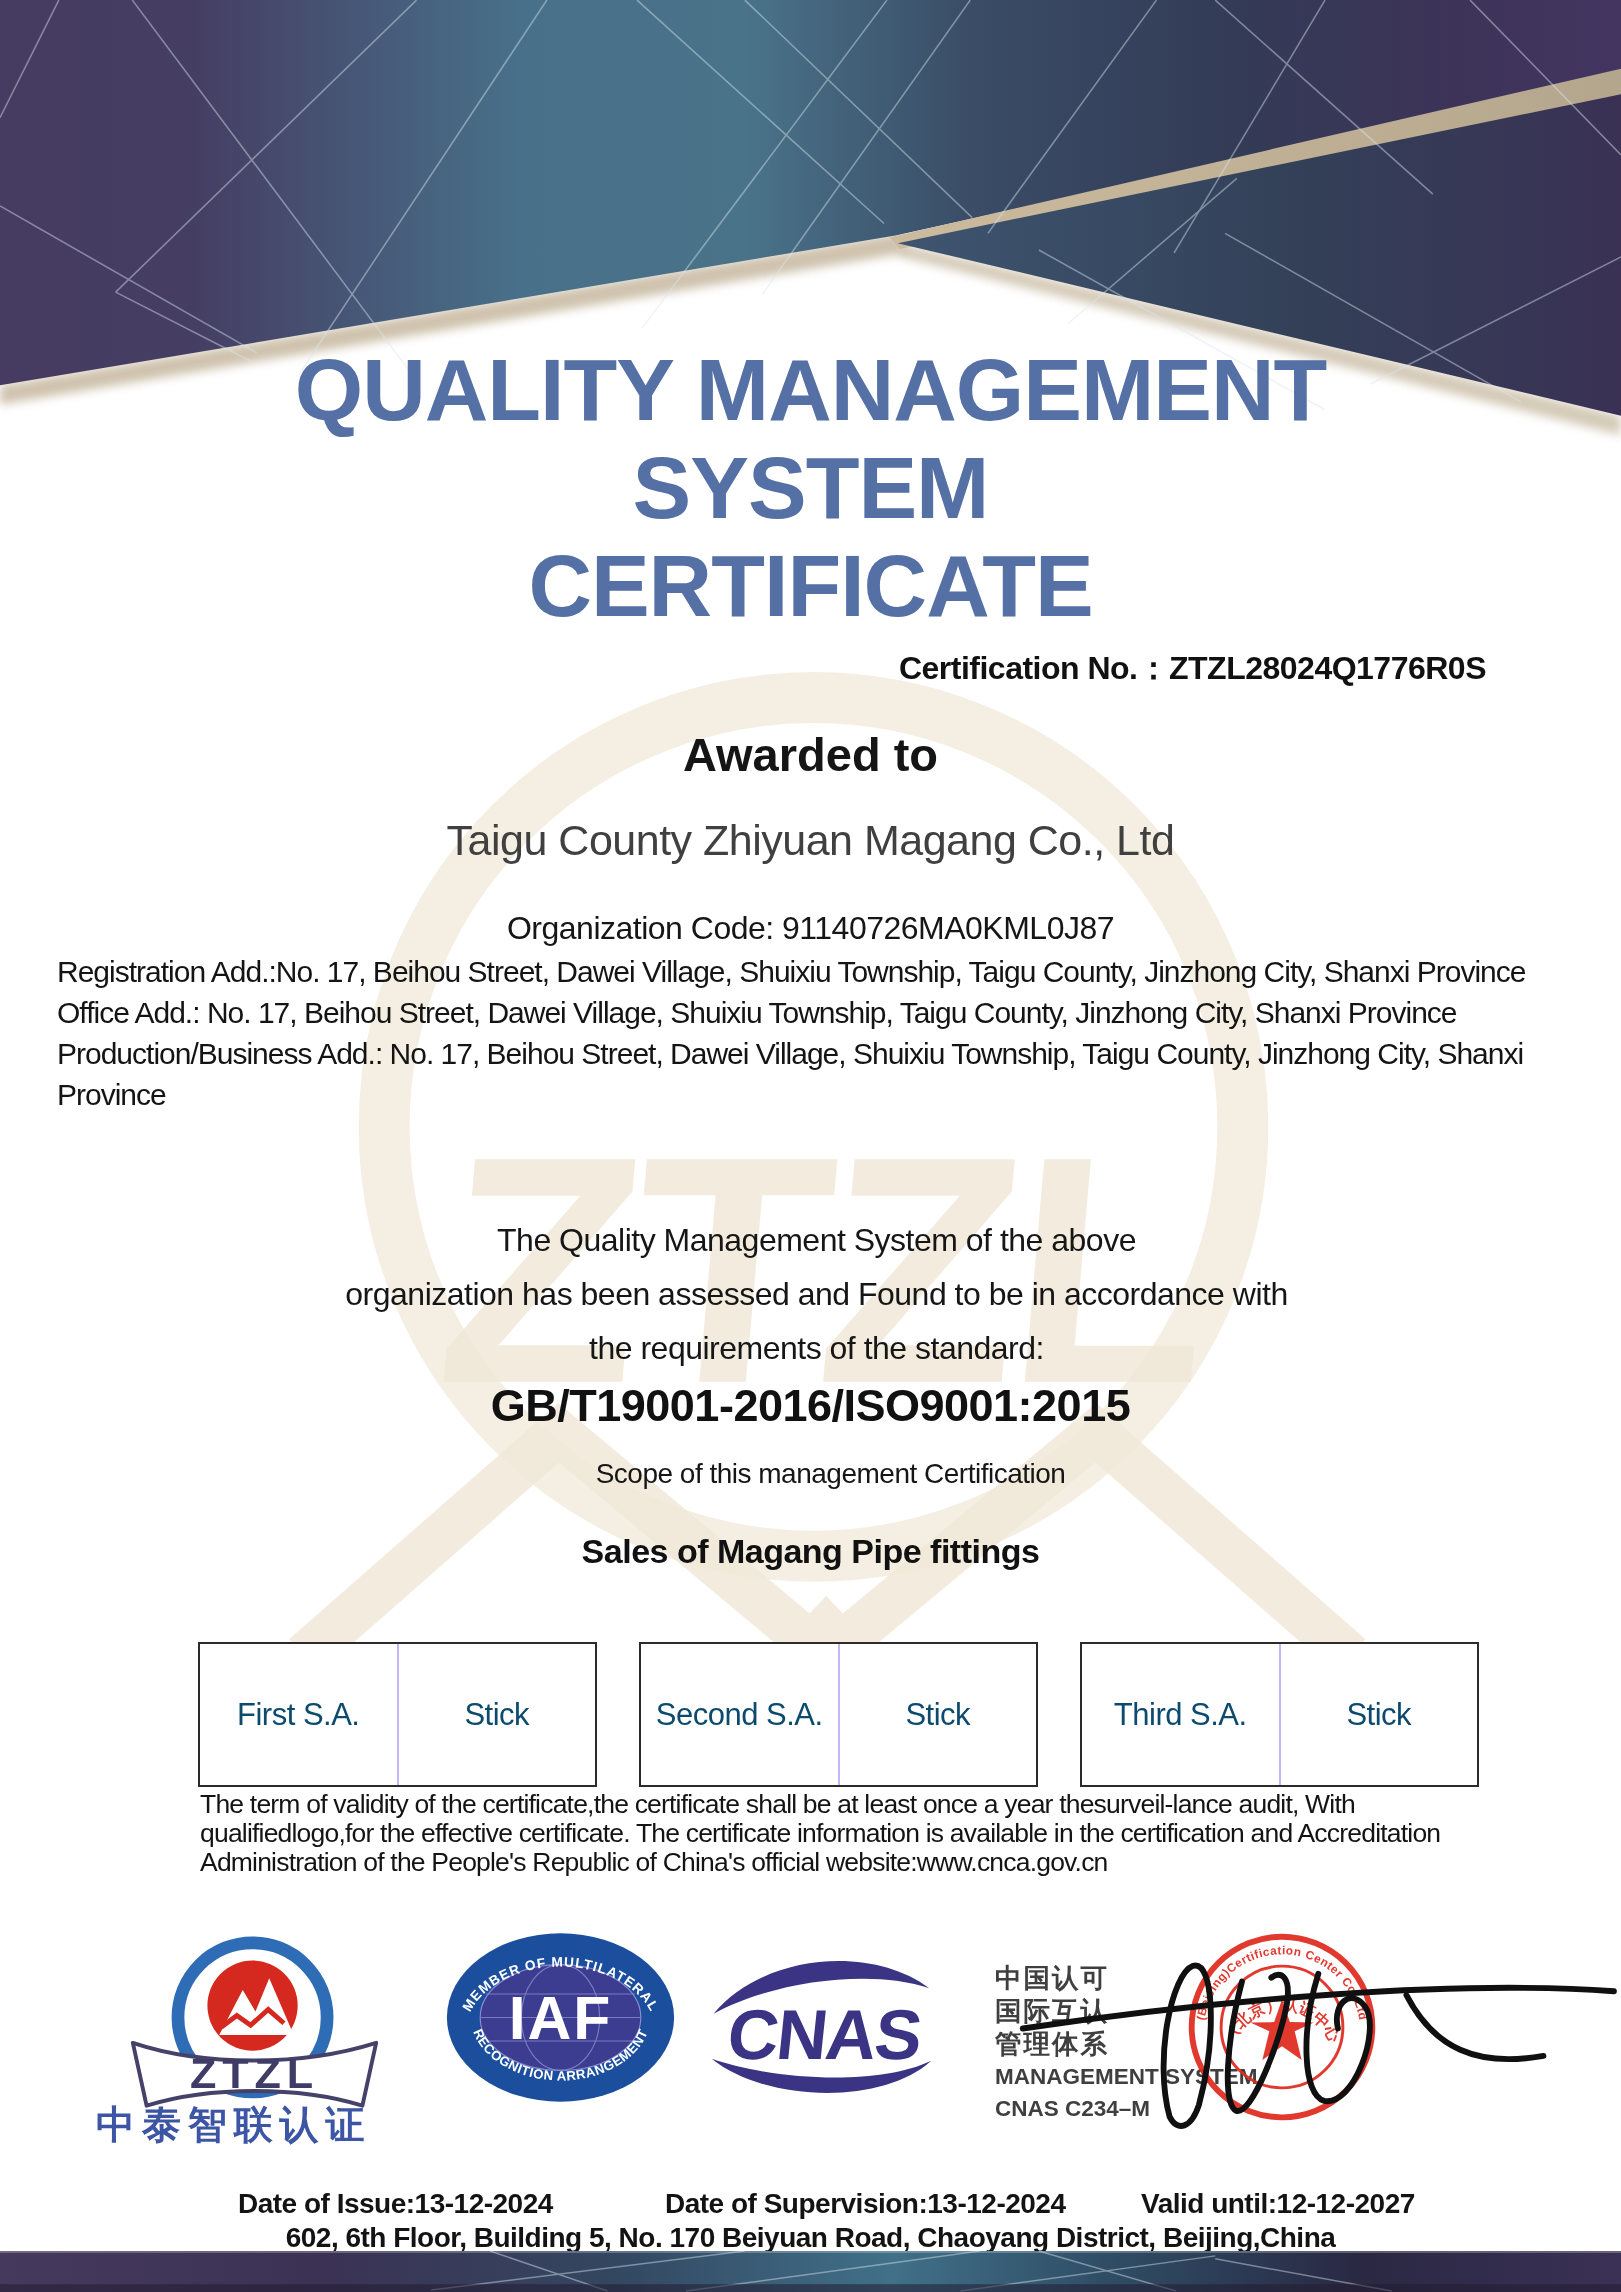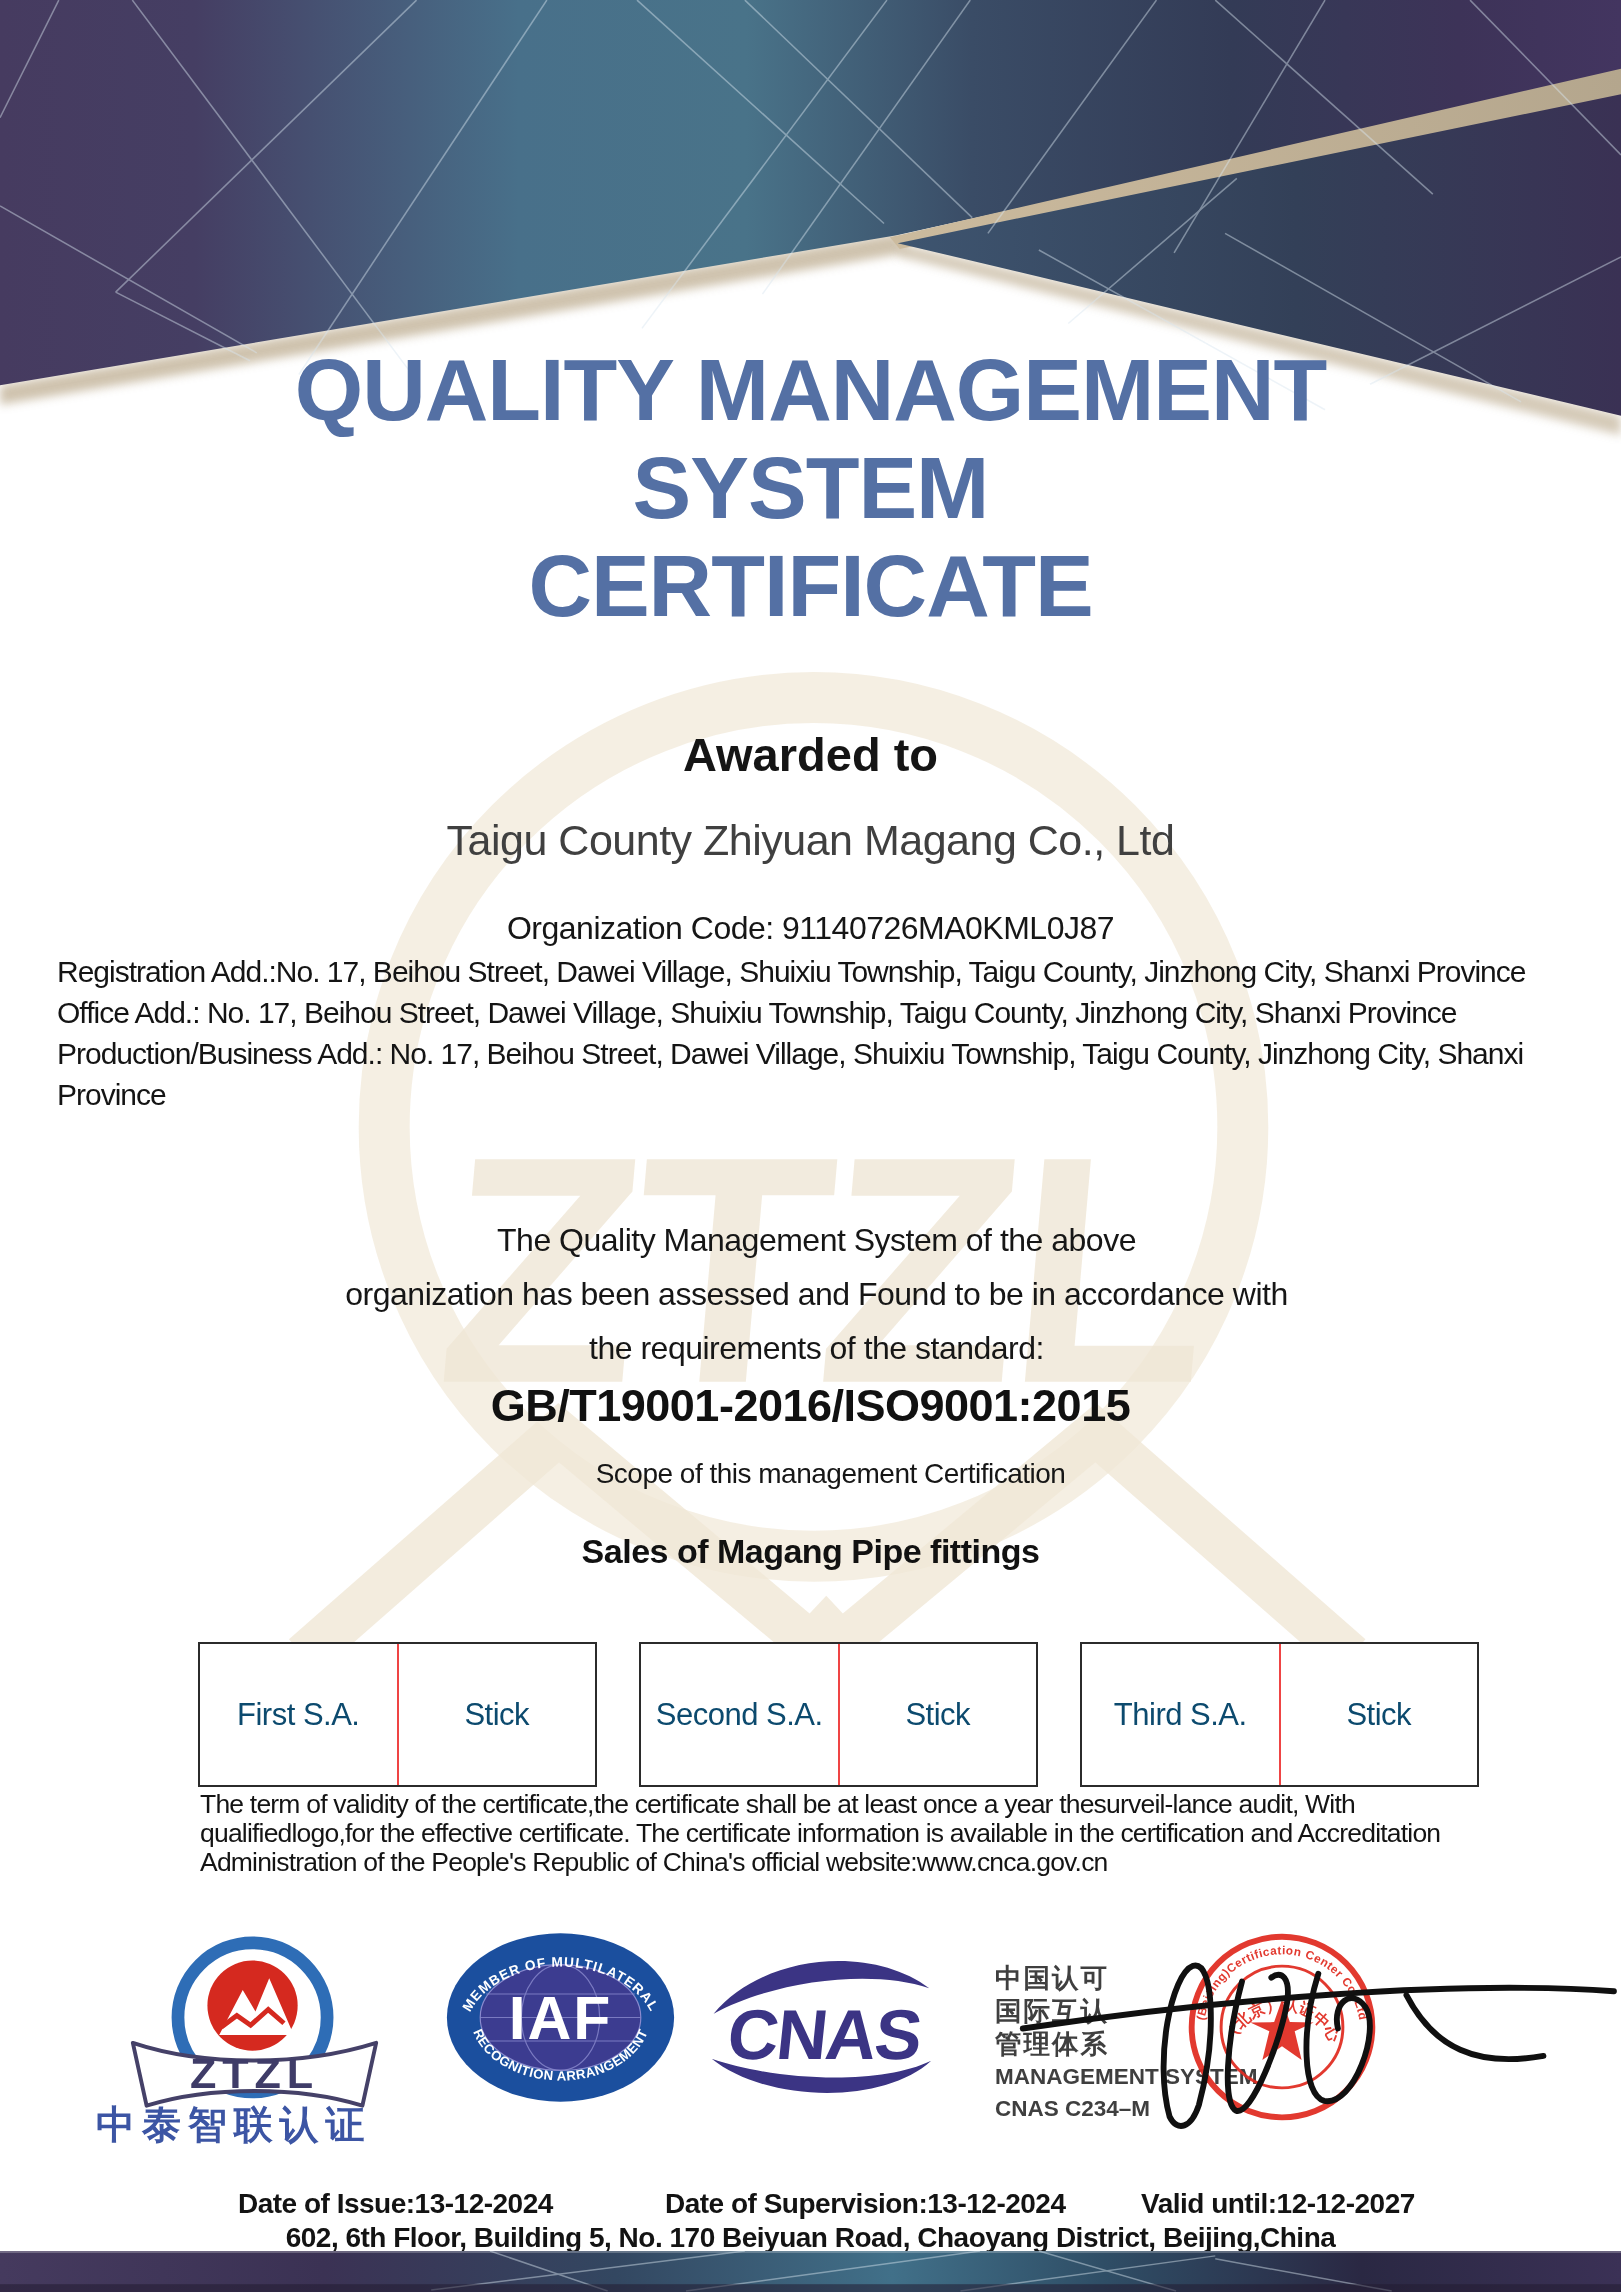--- a/index.html
+++ b/index.html
@@ -23,21 +23,21 @@
   #addresses p{margin:0;}
   #assess{top:1213px;font-size:32px;line-height:54px;letter-spacing:-0.5px;color:#161616;padding-left:12px;}
   #standard{top:1380px;font-size:45px;font-weight:bold;letter-spacing:-0.5px;color:#111;}
   #scopehead{top:1458px;font-size:28px;letter-spacing:-0.5px;color:#161616;margin-left:40px;}
   #scopeval{top:1532px;font-size:34px;font-weight:bold;letter-spacing:-0.5px;color:#111;}
 
   
   #audit{top:1642px;left:198px;width:1284px;height:145px;display:flex;gap:42px;}
   .aud-box{width:399px;height:145px;display:flex;border:2px solid #2b2b2b;box-sizing:border-box;background:#fff;}
   .aud-cell{flex:1;display:flex;align-items:center;justify-content:center;font-size:31px;letter-spacing:-0.5px;color:#0c4a6e;}
-  .aud-cell + .aud-cell{border-left:2px solid #ef4444;}
+  .aud-cell + .aud-cell{border-left:2px solid #c4b5fd;}
 
   #fineprint{top:1790px;left:200px;width:1304px;font-size:26.5px;line-height:29px;letter-spacing:-0.8px;color:#141414;}
 
   
   #ztzl-logo{left:125px;top:1933px;width:259px;height:208px;}
   #ztzl-caption{left:96px;top:2098px;width:318px;text-align:left;font-size:39px;font-weight:bold;
                 color:#3c55a4;letter-spacing:6.9px;}
   #iaf-logo{left:443px;top:1931px;width:235px;height:173px;}
   #cnas-logo{left:696px;top:1943px;width:245px;height:165px;}
   #cnas-text{left:995px;top:1962px;width:323px;color:#3f3f3f;}
@@ -117,20 +117,23 @@
     </g>
     <polyline points="170,1050 430,822 688,1038 703,1022 718,1038 978,822 1238,1050" fill="none" stroke="#f0e7d6" stroke-width="46" opacity="0.8"></polyline>
   </svg>
 
   <div id="title" class="abs ctr">
     <div>QUALITY MANAGEMENT</div>
     <div>SYSTEM</div>
     <div>CERTIFICATE</div>
   </div>
 
+  <div id="certno" class="abs">
+    <span>Certification No.：</span><span>ZTZL28024Q1776R0S</span>
+  </div>
 
   <div id="awarded" class="abs ctr">Awarded to</div>
   <div id="company" class="abs ctr">Taigu County Zhiyuan Magang Co., Ltd</div>
   <div id="orgcode" class="abs ctr">Organization Code: 91140726MA0KML0J87</div>
 
   <div id="addresses" class="abs">
     <p>Registration Add.:No. 17, Beihou Street, Dawei Village, Shuixiu Township, Taigu County, Jinzhong City, Shanxi Province</p>
     <p>Office Add.: No. 17, Beihou Street, Dawei Village, Shuixiu Township, Taigu County, Jinzhong City, Shanxi Province</p>
     <p>Production/Business Add.: No. 17, Beihou Street, Dawei Village, Shuixiu Township, Taigu County, Jinzhong City, Shanxi Province</p>
   </div>

